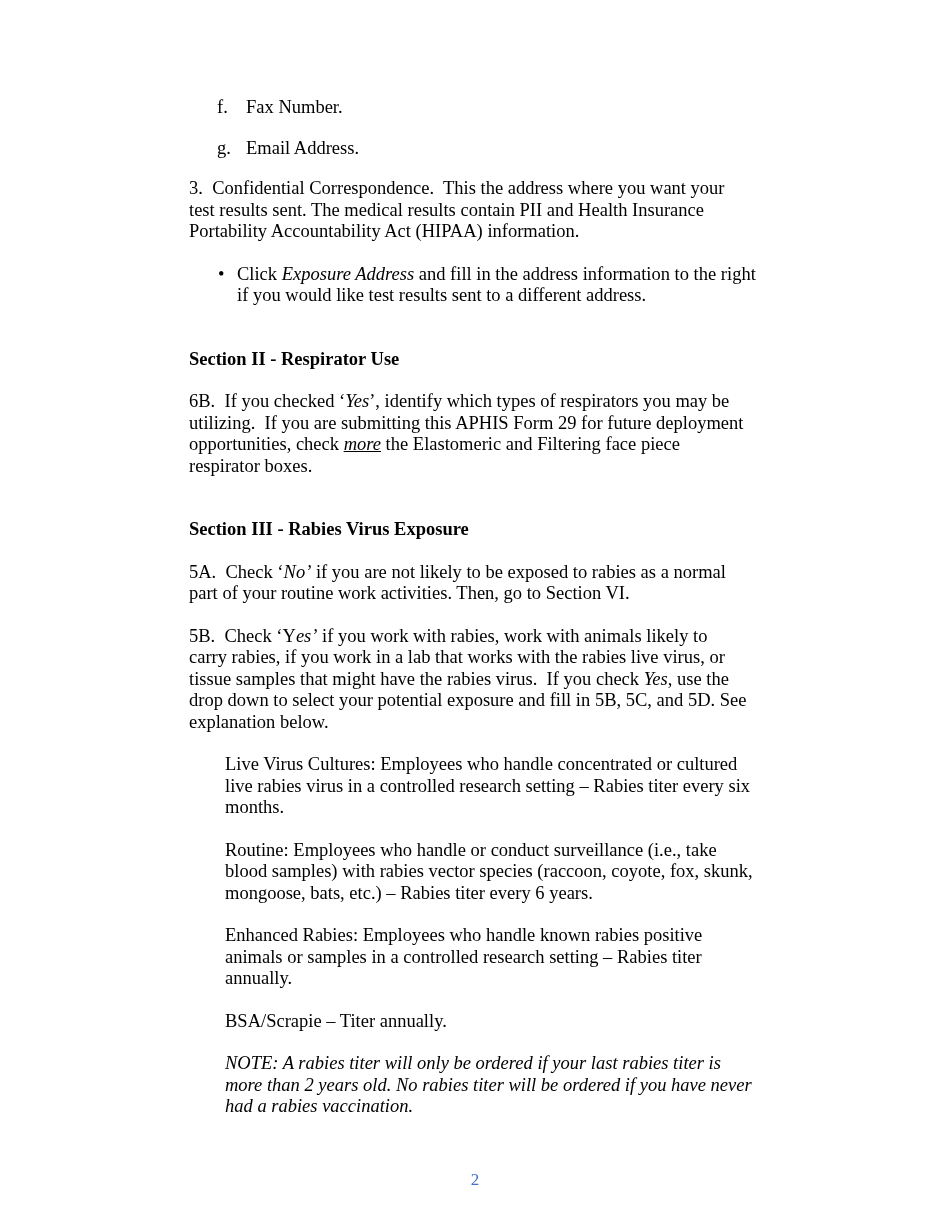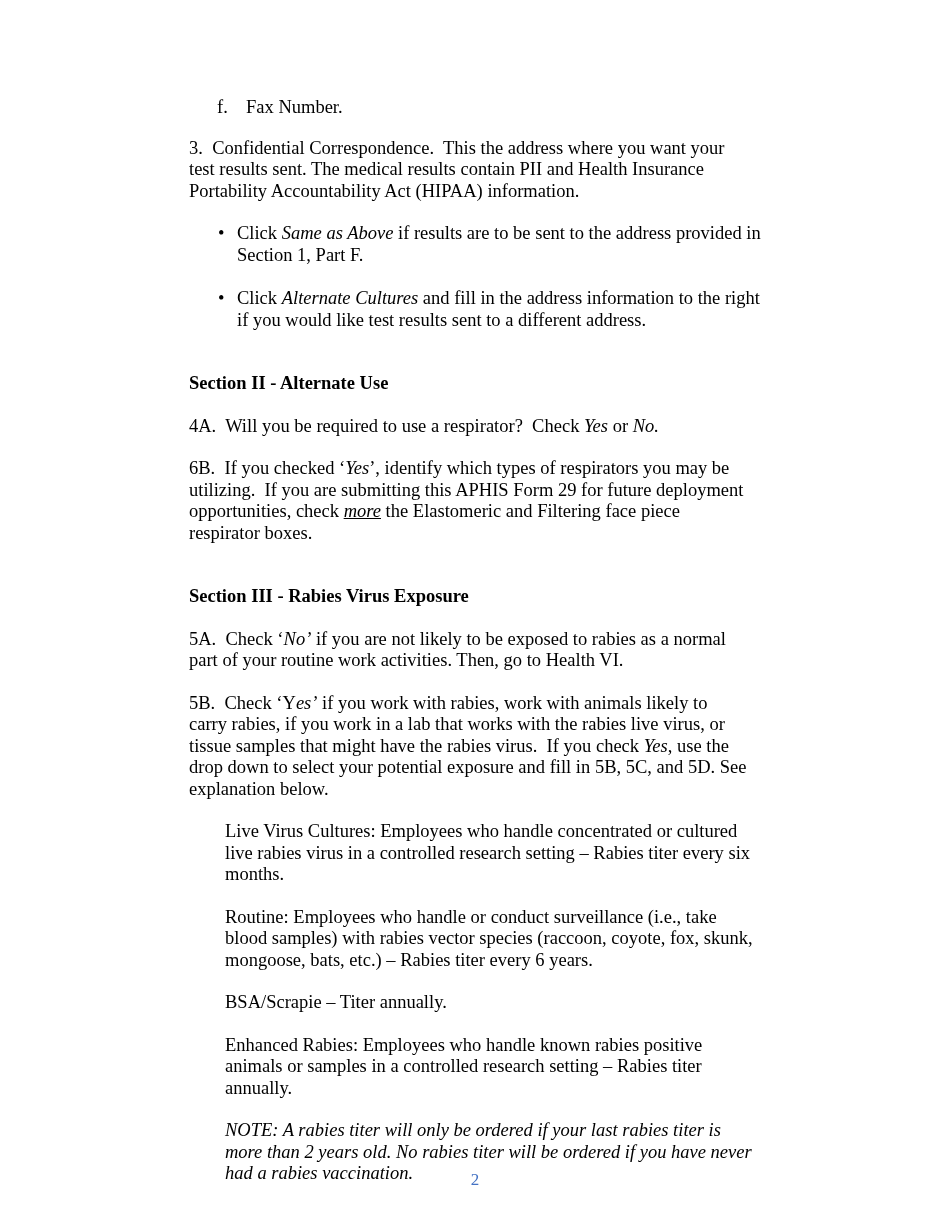--- a/index.html
+++ b/index.html
@@ -66,44 +66,43 @@
     font-size: 17px;
   }
 </style>
 </head>
 <body>
 
 <div class="page">
 
   <p class="alpha-item"><span class="alpha-marker">f.</span><span><span>Fax Number.</span></span></p>
 
+  <p class="alpha-item"><span class="alpha-marker">g.</span><span><span>Email Address.</span></span></p>
 
   <p class="para"><span>3.  Confidential Correspondence.  This the address where you want your test results sent. The medical results contain PII and Health Insurance Portability Accountability Act (HIPAA) information.</span></p>
 
-  <p class="bullet"><span class="bullet-dot">•</span><span><span>Click </span><span class="i">Same as Above</span><span> if results are to be sent to the address provided in Section 1, Part F.</span></span></p>
 
-  <p class="bullet"><span class="bullet-dot">•</span><span><span>Click </span><span class="i">Alternate Cultures</span><span> and fill in the address information to the right if you would like test results sent to a different address.</span></span></p>
+  <p class="bullet"><span class="bullet-dot">•</span><span><span>Click </span><span class="i">Exposure Address</span><span> and fill in the address information to the right if you would like test results sent to a different address.</span></span></p>
 
-  <p class="heading">Section II - Alternate Use</p>
+  <p class="heading">Section II - Respirator Use</p>
 
-  <p class="para"><span>4A.  Will you be required to use a respirator?  Check </span><span class="i">Yes</span><span> or </span><span class="i">No.</span></p>
 
   <p class="para"><span>6B.  If you checked ‘</span><span class="i">Yes</span><span>’, identify which types of respirators you may be utilizing.  If you are submitting this APHIS Form 29 for future deployment opportunities, check </span><span class="iu">more</span><span> the Elastomeric and Filtering face piece respirator boxes.</span></p>
 
   <p class="heading">Section III - Rabies Virus Exposure</p>
 
-  <p class="para"><span>5A.  Check ‘</span><span class="i">No’</span><span> if you are not likely to be exposed to rabies as a normal part of your routine work activities. Then, go to Health VI.</span></p>
+  <p class="para"><span>5A.  Check ‘</span><span class="i">No’</span><span> if you are not likely to be exposed to rabies as a normal part of your routine work activities. Then, go to Section VI.</span></p>
 
   <p class="para"><span>5B.  Check ‘Y</span><span class="i">es’</span><span> if you work with rabies, work with animals likely to carry rabies, if you work in a lab that works with the rabies live virus, or tissue samples that might have the rabies virus.  If you check </span><span class="i">Yes</span><span>, use the drop down to select your potential exposure and fill in 5B, 5C, and 5D. See explanation below.</span></p>
 
   <p class="para indent-block"><span>Live Virus Cultures: Employees who handle concentrated or cultured live rabies virus in a controlled research setting – Rabies titer every six months.</span></p>
 
   <p class="para indent-block"><span>Routine: Employees who handle or conduct surveillance (i.e., take blood samples) with rabies vector species (raccoon, coyote, fox, skunk, mongoose, bats, etc.) – Rabies titer every 6 years.</span></p>
 
+  <p class="para indent-block"><span>Enhanced Rabies: Employees who handle known rabies positive animals or samples in a controlled research setting – Rabies titer annually.</span></p>
+
   <p class="para indent-block"><span>BSA/Scrapie – Titer annually.</span></p>
-
-  <p class="para indent-block"><span>Enhanced Rabies: Employees who handle known rabies positive animals or samples in a controlled research setting – Rabies titer annually.</span></p>
 
   <p class="para indent-block note-block"><span>NOTE: A rabies titer will only be ordered if your last rabies titer is more than 2 years old. No rabies titer will be ordered if you have never had a rabies vaccination.</span></p>
 
   <div class="page-number" style="color: rgb(68, 114, 196);">2</div>
 
 </div>
 
 </body></html>

